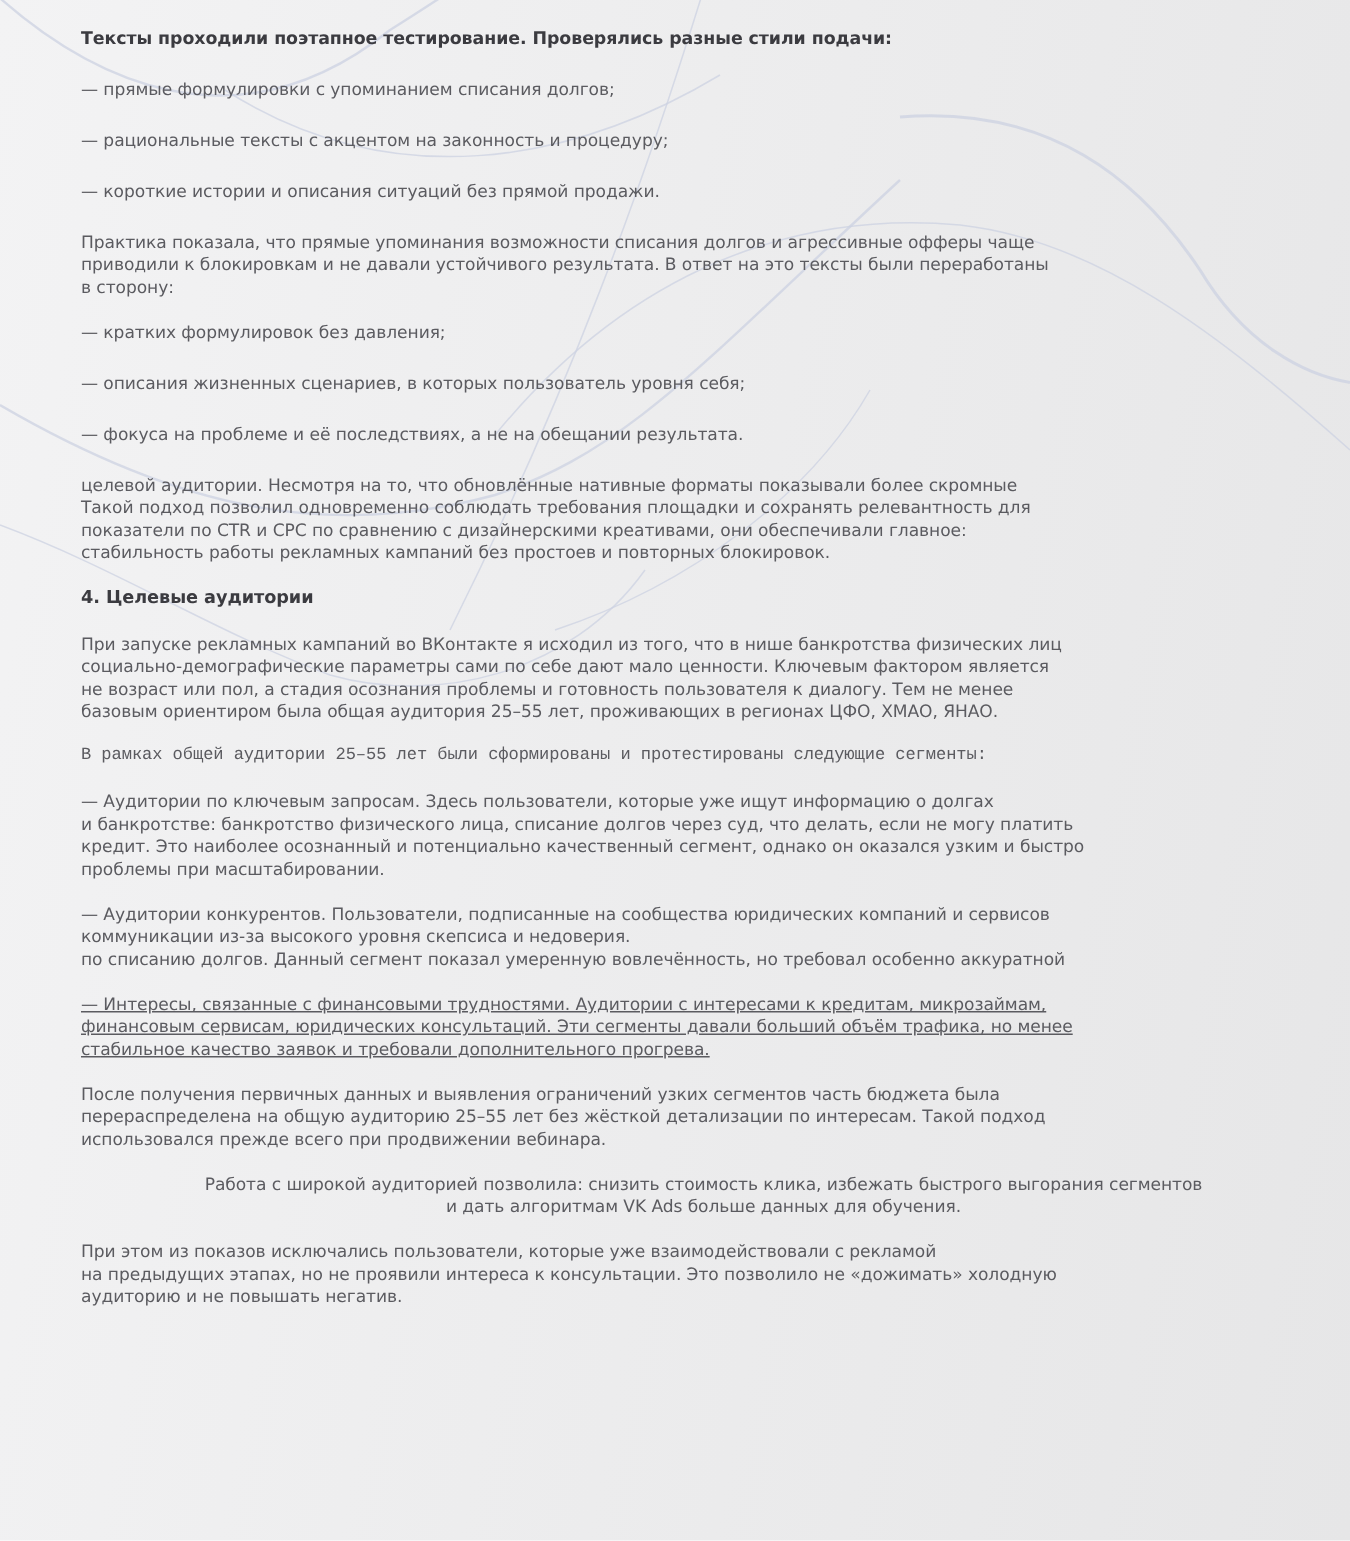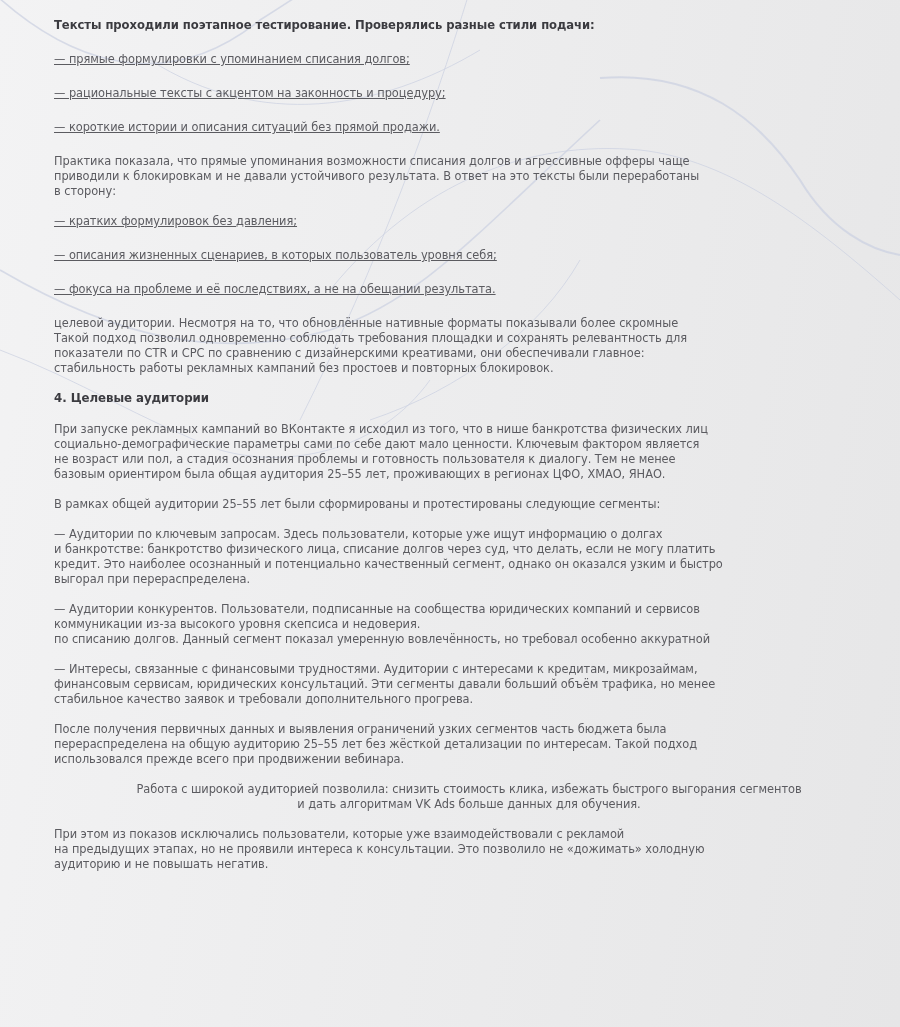--- a/index.html
+++ b/index.html
@@ -36,21 +36,20 @@
       margin: 0;
     }
     .intro-heading {
       font-weight: bold;
       color: #3b3b40;
       font-size: 11.6px;
       margin-bottom: 19px !important;
     }
     .list-line {
       margin-bottom: 19px !important;
-      text-decoration: underline;
     }
     .para {
       margin-bottom: 15px !important;
     }
     .section-heading {
       font-weight: bold;
       color: #3b3b40;
       font-size: 11.8px;
       margin-top: 2px !important;
       margin-bottom: 16px !important;
@@ -98,36 +97,36 @@
 
   <p class="section-heading">4. Целевые аудитории</p>
 
   <div class="para">
     <p>При запуске рекламных кампаний во ВКонтакте я исходил из того, что в нише банкротства физических лиц</p>
     <p>социально-демографические параметры сами по себе дают мало ценности. Ключевым фактором является</p>
     <p>не возраст или пол, а стадия осознания проблемы и готовность пользователя к диалогу. Тем не менее</p>
     <p>базовым ориентиром была общая аудитория 25–55 лет, проживающих в регионах ЦФО, ХМАО, ЯНАО.</p>
   </div>
 
-  <p class="para" style="margin-bottom:18px;">В рамках общей аудитории 25–55 лет были сформированы и протестированы следующие сегменты:</p>
+  <p class="para" style="margin-bottom:18px;font-family:Liberation Mono, monospace;">В рамках общей аудитории 25–55 лет были сформированы и протестированы следующие сегменты:</p>
 
   <div class="para" style="margin-bottom:18px;">
     <p>— Аудитории по ключевым запросам. Здесь пользователи, которые уже ищут информацию о долгах</p>
     <p>и банкротстве: банкротство физического лица, списание долгов через суд, что делать, если не могу платить</p>
     <p>кредит. Это наиболее осознанный и потенциально качественный сегмент, однако он оказался узким и быстро</p>
-    <p>выгорал при перераспределена.</p>
+    <p>проблемы при масштабировании.</p>
   </div>
 
   <div class="para" style="margin-bottom:18px;">
     <p>— Аудитории конкурентов. Пользователи, подписанные на сообщества юридических компаний и сервисов</p>
     <p>коммуникации из-за высокого уровня скепсиса и недоверия.</p>
     <p>по списанию долгов. Данный сегмент показал умеренную вовлечённость, но требовал особенно аккуратной</p>
   </div>
 
-  <div class="para" style="margin-bottom:18px;">
+  <div class="para" style="margin-bottom:18px;text-decoration:underline;">
     <p>— Интересы, связанные с финансовыми трудностями. Аудитории с интересами к кредитам, микрозаймам,</p>
     <p>финансовым сервисам, юридических консультаций. Эти сегменты давали больший объём трафика, но менее</p>
     <p>стабильное качество заявок и требовали дополнительного прогрева.</p>
   </div>
 
   <div class="para" style="margin-bottom:18px;">
     <p>После получения первичных данных и выявления ограничений узких сегментов часть бюджета была</p>
     <p>перераспределена на общую аудиторию 25–55 лет без жёсткой детализации по интересам. Такой подход</p>
     <p>использовался прежде всего при продвижении вебинара.</p>
   </div>

